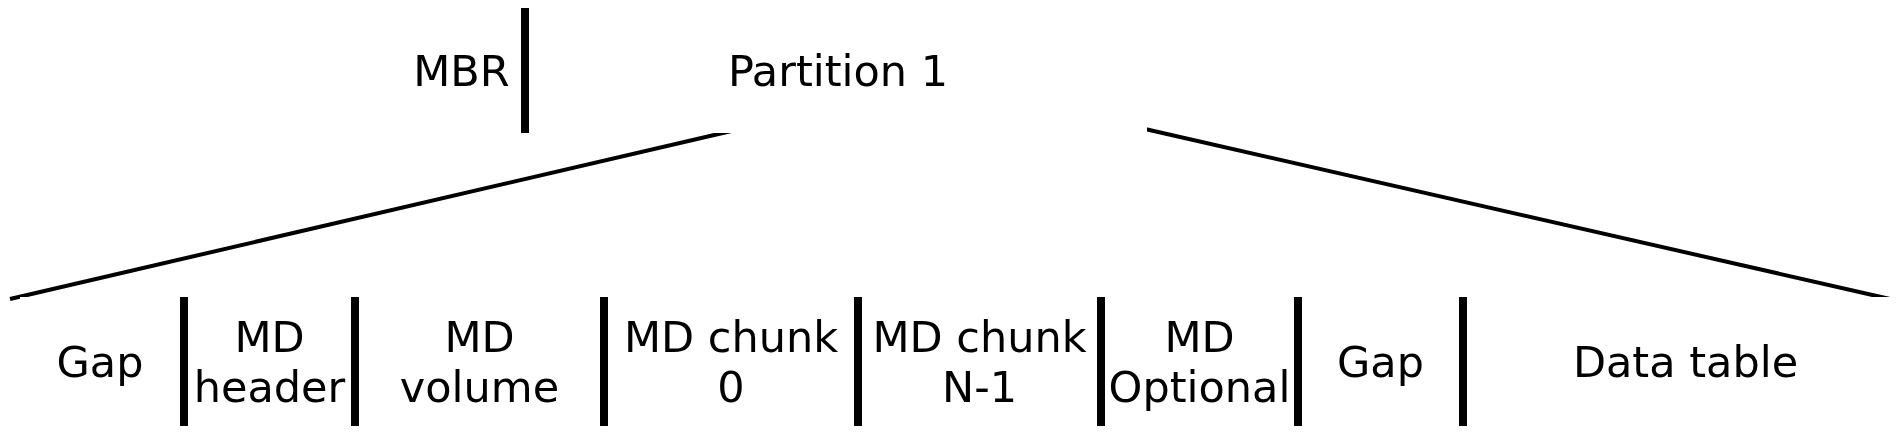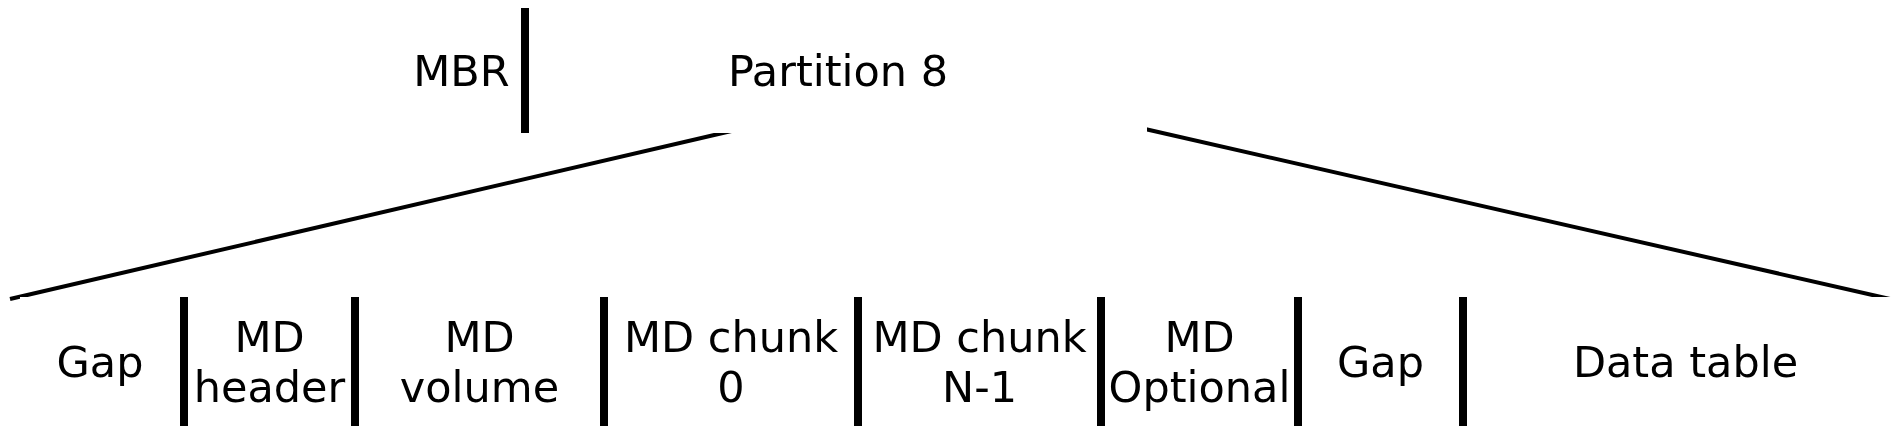--- a/index.html
+++ b/index.html
@@ -78,21 +78,21 @@
 
 <div class="canvas">
 
   <svg class="connector-svg" viewBox="0 0 1900 433" xmlns="http://www.w3.org/2000/svg">
     <line x1="740" y1="129" x2="10" y2="299" stroke="#000000" stroke-width="4"></line>
     <line x1="1145" y1="129" x2="1890" y2="299" stroke="#000000" stroke-width="4"></line>
   </svg>
 
   <div class="row row-top">
     <div class="cell c-mbr">MBR</div>
-    <div class="cell c-p0">Partition 8</div>
+    <div class="cell c-p0">Partition 1</div>
   </div>
 
   <div class="row row-bottom">
     <div class="cell c-gap1">Gap</div>
     <div class="cell c-mdheader">MD
 header</div>
     <div class="cell c-mdvolume">MD
 volume</div>
     <div class="cell c-chunk0">MD chunk
 0</div>

